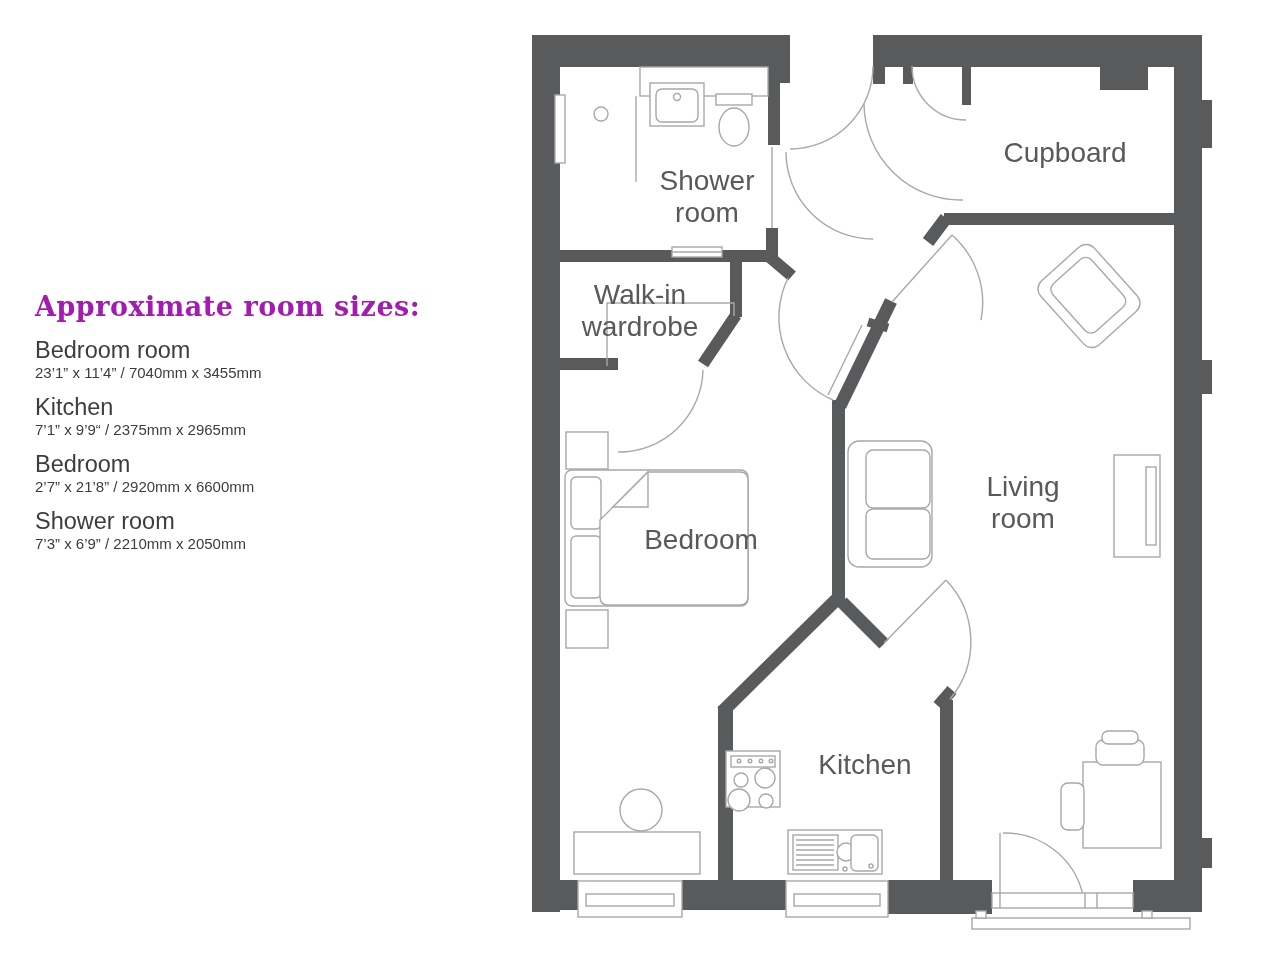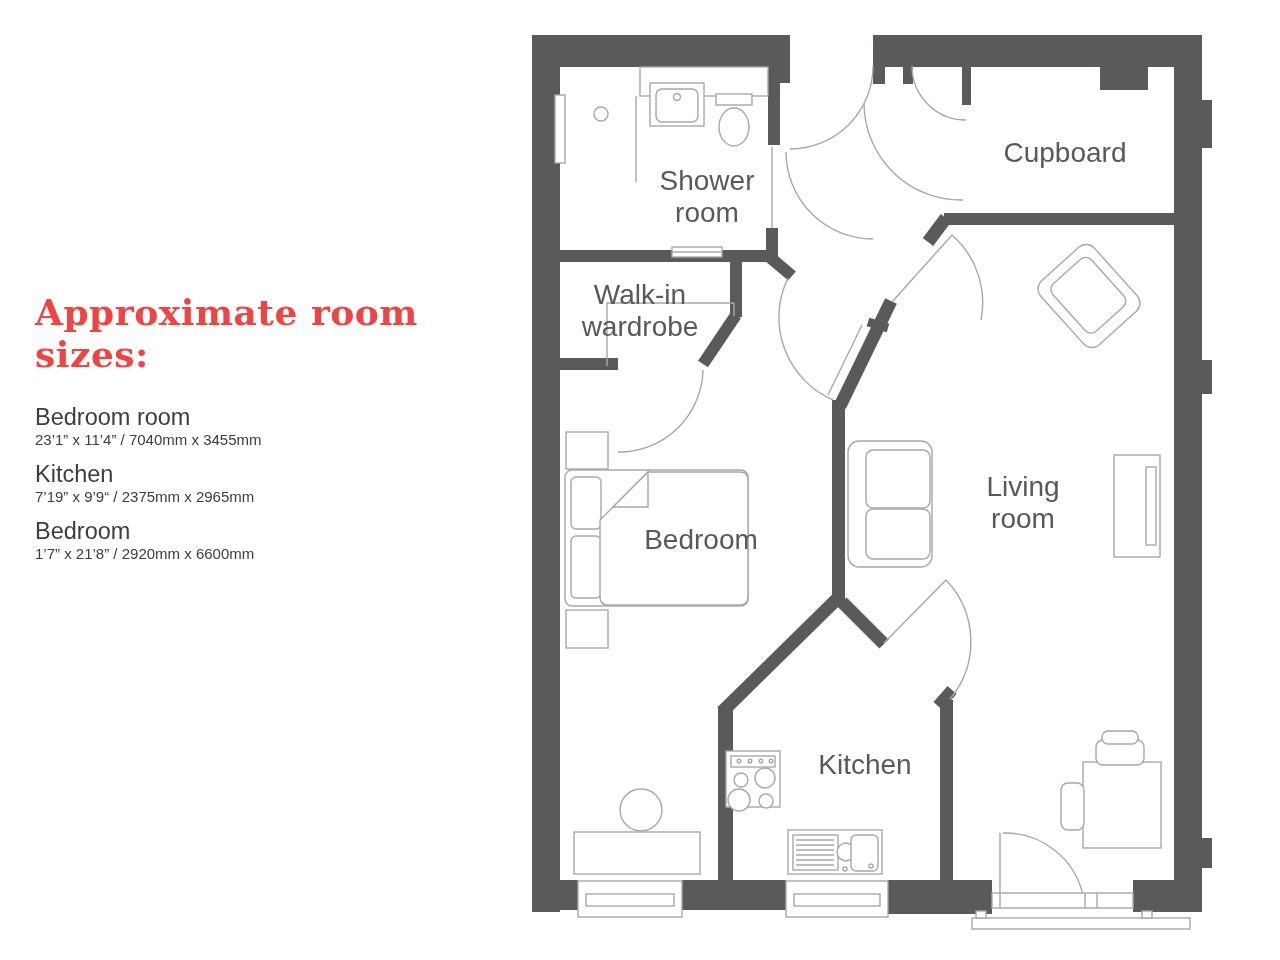--- a/index.html
+++ b/index.html
@@ -1,20 +1,20 @@
 <!DOCTYPE html>
 <html><head>
 <meta charset="utf-8">
 <style>
   html,body{margin:0;padding:0;background:#ffffff;}
   .page{position:relative;width:1280px;height:960px;background:#fff;overflow:hidden;
         font-family:"Liberation Sans",sans-serif;}
   .legend{position:absolute;left:35px;top:291px;width:420px;}
-  .legend h2{font-family:"DejaVu Serif",serif;font-weight:600;color:#ef4444;
-             font-size:36px;margin:0 0 28px 0;letter-spacing:.5px;}
+  .legend h2{font-family:"DejaVu Serif",serif;font-weight:600;color:#a21caf;
+             font-size:27px;margin:0 0 14px 0;letter-spacing:.5px;}
   .legend-item{margin:0 0 10px 0;}
   .legend-item .rname{font-size:23.5px;color:#3b3d3f;line-height:1.2;}
   .legend-item .rsize{font-size:15px;color:#3b3d3f;line-height:1.25;}
   svg.plan{position:absolute;left:0;top:0;width:1280px;height:960px;}
   svg .wallfill{fill:#595a5c;}
   svg .wallline{stroke:#595a5c;fill:none;}
   svg .thin{stroke:#a6a8ab;stroke-width:1.4;fill:none;}
   svg .furn{stroke:#a6a8ab;stroke-width:1.4;fill:#ffffff;}
   svg text{font-family:"Liberation Sans",sans-serif;font-size:28px;fill:#58595b;
            text-anchor:middle;}
@@ -25,25 +25,29 @@
 <div class="page">
 
   <aside class="legend">
     <h2>Approximate room sizes:</h2>
     <div class="legend-item">
       <div class="rname">Bedroom room</div>
       <div class="rsize">23’1” x 11’4” / 7040mm x 3455mm</div>
     </div>
     <div class="legend-item">
       <div class="rname">Kitchen</div>
-      <div class="rsize">7’19” x 9’9“ / 2375mm x 2965mm</div>
+      <div class="rsize">7’1” x 9’9“ / 2375mm x 2965mm</div>
     </div>
     <div class="legend-item">
       <div class="rname">Bedroom</div>
-      <div class="rsize">1’7” x 21’8” / 2920mm x 6600mm</div>
+      <div class="rsize">2’7” x 21’8” / 2920mm x 6600mm</div>
+    </div>
+    <div class="legend-item">
+      <div class="rname">Shower room</div>
+      <div class="rsize">7’3” x 6’9” / 2210mm x 2050mm</div>
     </div>
   </aside>
 
   <svg class="plan" viewBox="0 0 1280 960">
 
     <g>
 
       <rect class="wallfill" x="532" y="35" width="28" height="877"></rect>
       <rect class="wallfill" x="532" y="35" width="258" height="32"></rect>
       <rect class="wallfill" x="778" y="67" width="12" height="16"></rect>

